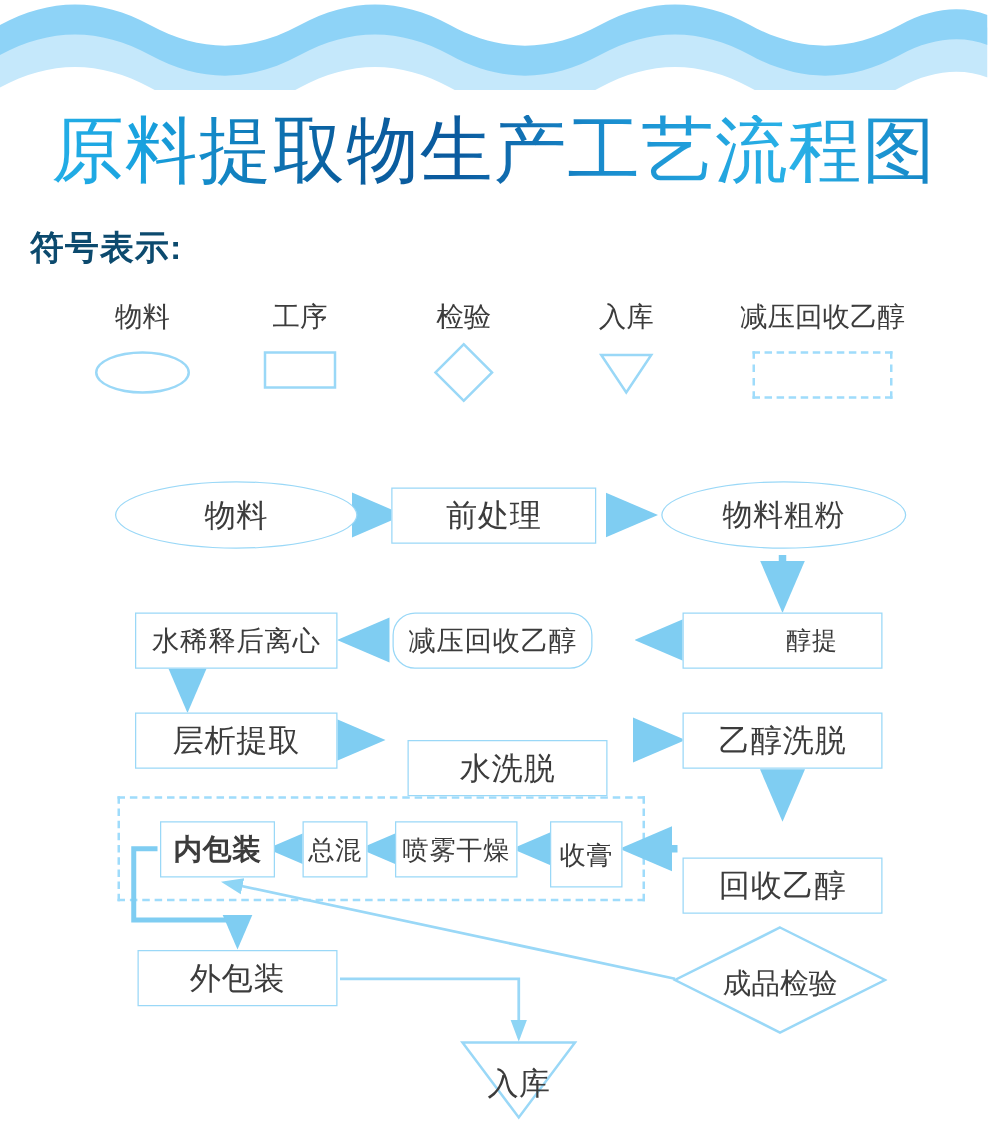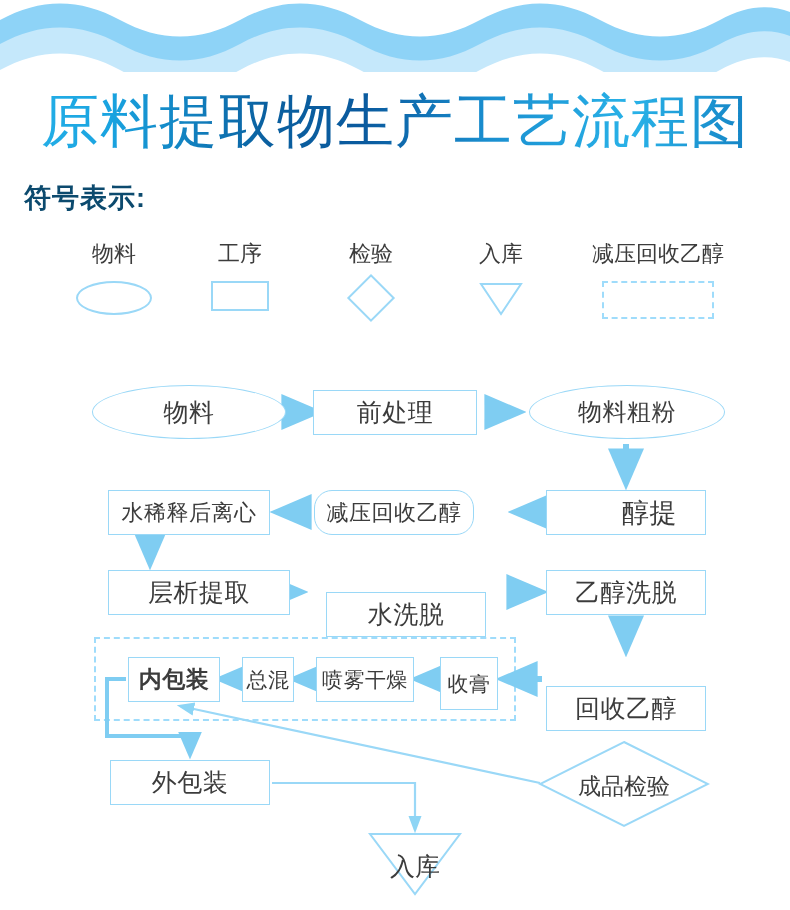--- a/index.html
+++ b/index.html
@@ -157,27 +157,27 @@
 
     <path d="M540,783 L180,706" fill="none" stroke="#9ad8f7" stroke-width="2.2" marker-end="url(#ah-thin)"></path>
   </svg>
 
   <div class="node ellipse" style="left:92px;top:385px;width:194px;height:54px;font-size:25px;">物料</div>
 
   <div class="node box" style="left:313px;top:390px;width:164px;height:45px;font-size:25px;">前处理</div>
 
   <div class="node ellipse" style="left:529px;top:385px;width:196px;height:54px;font-size:24px;">物料粗粉</div>
 
-  <div class="node box" style="left:546px;top:490px;width:160px;height:45px;font-size:27px;padding-left:47px;">醇提</div>
+  <div class="node box" style="left:546px;top:490px;width:160px;height:45px;font-size:20px;padding-left:47px;">醇提</div>
 
   <div class="node box" style="left:314px;top:490px;width:160px;height:45px;font-size:22px;border-radius:18px;">减压回收乙醇</div>
 
   <div class="node box" style="left:108px;top:490px;width:162px;height:45px;font-size:22px;">水稀释后离心</div>
 
-  <div class="node box" style="left:108px;top:570px;width:182px;height:45px;font-size:25px;">层析提取</div>
+  <div class="node box" style="left:108px;top:570px;width:162px;height:45px;font-size:25px;">层析提取</div>
 
   <div class="node box" style="left:326px;top:592px;width:160px;height:45px;font-size:25px;">水洗脱</div>
 
   <div class="node box" style="left:546px;top:570px;width:160px;height:45px;font-size:25px;">乙醇洗脱</div>
 
   <div class="node box" style="left:546px;top:657px;width:160px;height:45px;font-size:25px;margin-top:29px;">回收乙醇</div>
 
   <div class="node box" style="left:440px;top:657px;width:58px;height:53px;font-size:21px;">收膏</div>
 
   <div class="node box" style="left:316px;top:657px;width:98px;height:45px;font-size:21px;">喷雾干燥</div>

